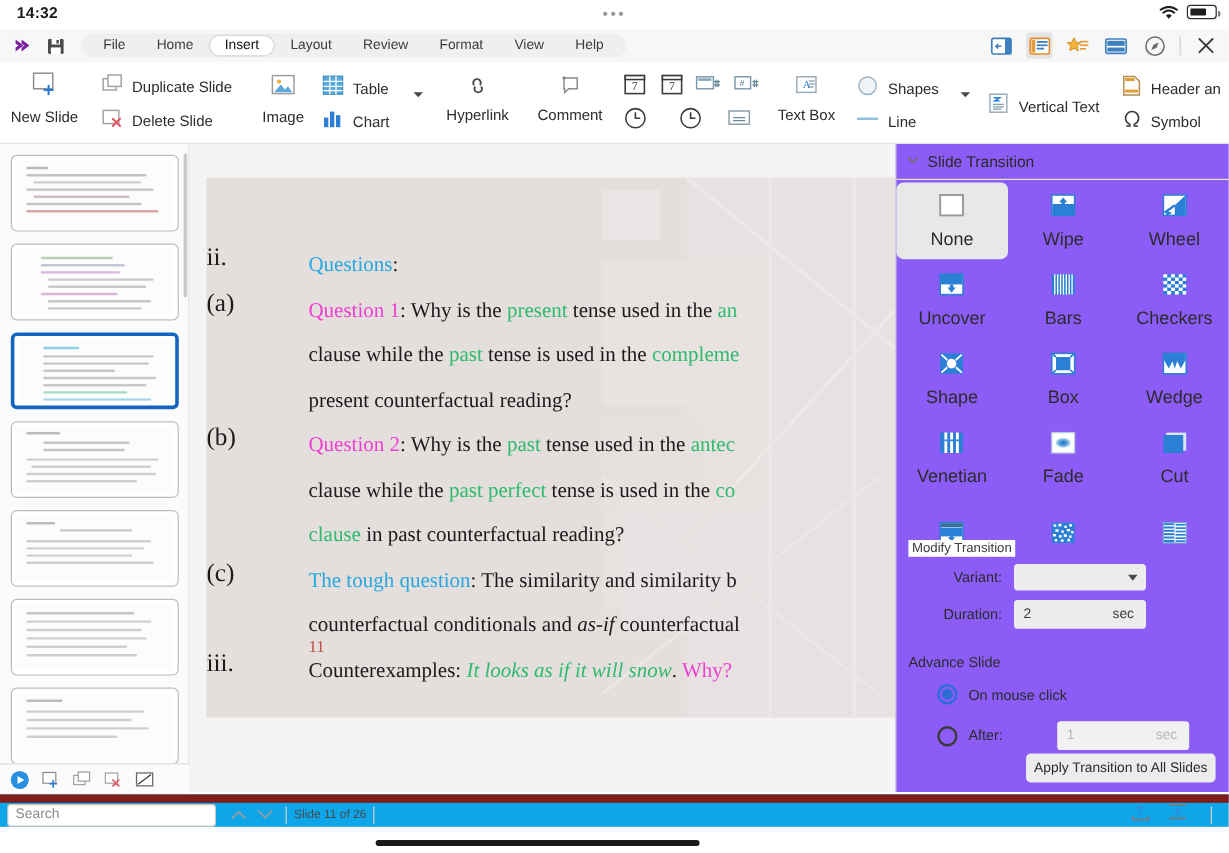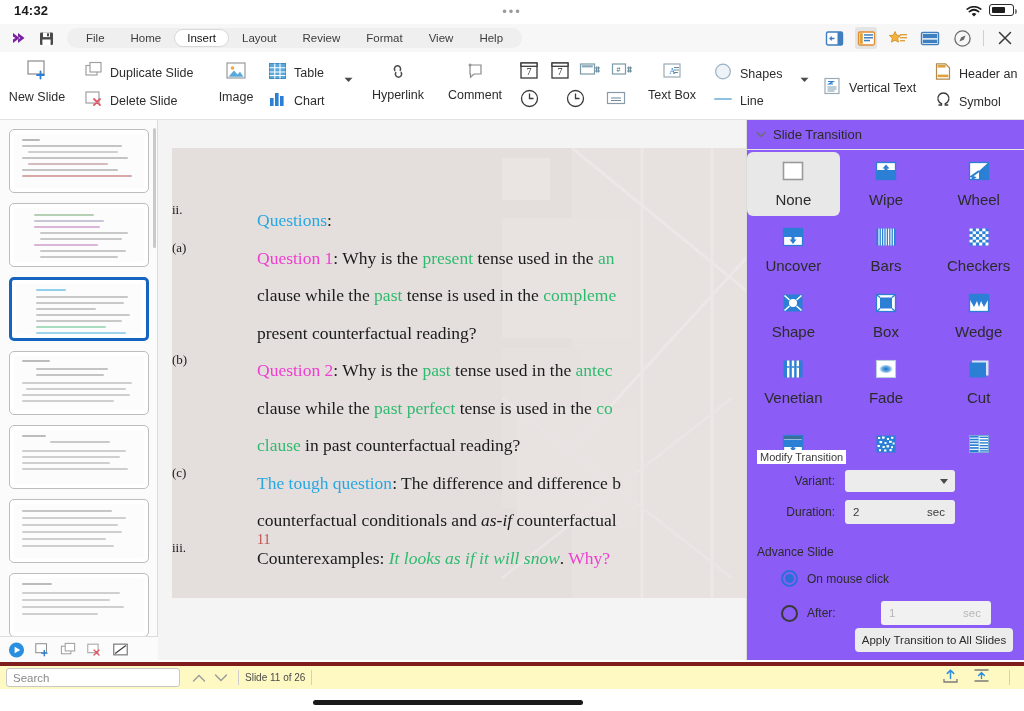--- a/index.html
+++ b/index.html
@@ -96,21 +96,21 @@
     position: absolute; top: 120px; left: 158px; width: 588px; height: 540px;
     background: #f4f4f4; overflow: hidden;
   }
   .slide {
     position: absolute; top: 28px; left: 14px; width: 620px; height: 450px;
     background: #e4dedd; overflow: hidden;
   }
   .slide-bgart { position:absolute; inset:0; opacity:.55; }
   .slide-text { position: absolute; top: 54px; left: 85px; width: 620px; }
   .ln { font-family: "Liberation Serif", serif; font-size: 17.5px; color: #1b1b1b; line-height: 37.5px; white-space: nowrap; }
-  .mk { position:absolute; left:-85px; width: 60px; text-align: left; font-family:"Liberation Serif", serif; font-size:13px; color:#1b1b1b;}
+  .mk { position:absolute; left:-85px; width: 60px; text-align: left; font-family:"Liberation Serif", serif; font-size:21px; color:#1b1b1b;}
   .row { position: relative; }
   .c-blue { color: #29a8e0; }
   .c-mag  { color: #ef3fd0; }
   .c-grn  { color: #2fbb6e; }
   .it { font-style: italic; }
   .pgnum { position:absolute; left:0px; top:330px; font-family:Liberation Serif, serif; font-size:14px; color:#c0504d; }
 
   
   .sidepanel {
     position: absolute; top: 120px; left: 746px; width: 278px; height: 540px;
@@ -155,21 +155,21 @@
   .radio-lab { font-size: 12px; color:#2b2b2b; margin-left: 9px; }
   .apply-btn {
     position:absolute; top:628px; left:855px; width: 158px; height: 24px;
     background:#ececec; border-radius:4px; display:flex;align-items:center;justify-content:center;
     font-size: 11.5px; color:#2b2b2b;
   }
 
   
   .bottombar {
     position:absolute; top: 662px; left:0; width:1024px; height: 27px;
-    background:#fef9c3; border-top:4px solid #7f1d1d; display:flex; align-items:center;text-align:right;
+    background:#0ea5e9; border-top:7px solid #7f1d1d; display:flex; align-items:center;text-align:right;
   }
   .searchbox {
     margin-left: 6px; width: 174px; height: 19px; background:#ffffff;
     border:1px solid #c8c8c8; border-radius:3px; display:flex; align-items:center;
     padding-left: 6px; font-size: 11.5px; color:#8a8a8a;
   }
   .nav-caret { width:22px;height:22px;display:flex;align-items:center;justify-content:center;}
   .bb-sep { width:1px;height:15px;background:#cfcfcf; margin:0 6px;}
   .slide-count { font-size: 10px; color:#4a4a4a; }
   .bb-right { position:absolute; right: 8px; display:flex; align-items:center; gap:12px;}
@@ -659,21 +659,21 @@
         <div class="row">
           <span class="ln"><span>clause while the </span><span class="c-grn">past perfect</span><span> tense is used in the </span><span class="c-grn">co</span></span>
         </div>
 
         <div class="row">
           <span class="ln"><span class="c-grn">clause</span><span> in past counterfactual reading?</span></span>
         </div>
 
         <div class="row">
           <span class="mk">(c)</span>
-          <span class="ln"><span class="c-blue">The tough question</span><span>: The difference and difference b</span></span>
+          <span class="ln"><span class="c-blue">The tough question</span><span>: The similarity and similarity b</span></span>
         </div>
 
         <div class="row">
           <span class="ln"><span>counterfactual conditionals and </span><span class="it">as-if</span><span> counterfactual</span></span>
         </div>
 
         <div class="row">
           <span class="mk">iii.</span>
           <span class="ln"><span>Counterexamples: </span><span class="c-grn it">It looks as if it will snow</span><span>. </span><span class="c-mag">Why?</span></span>
         </div>

